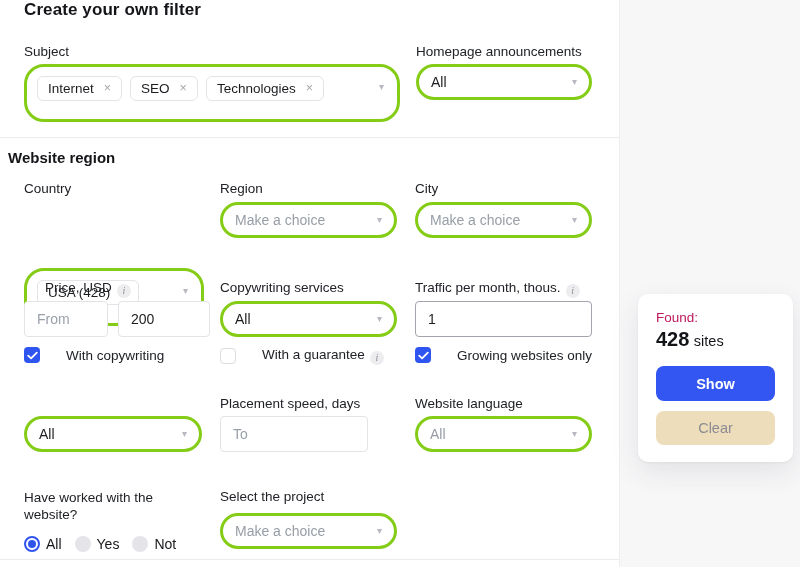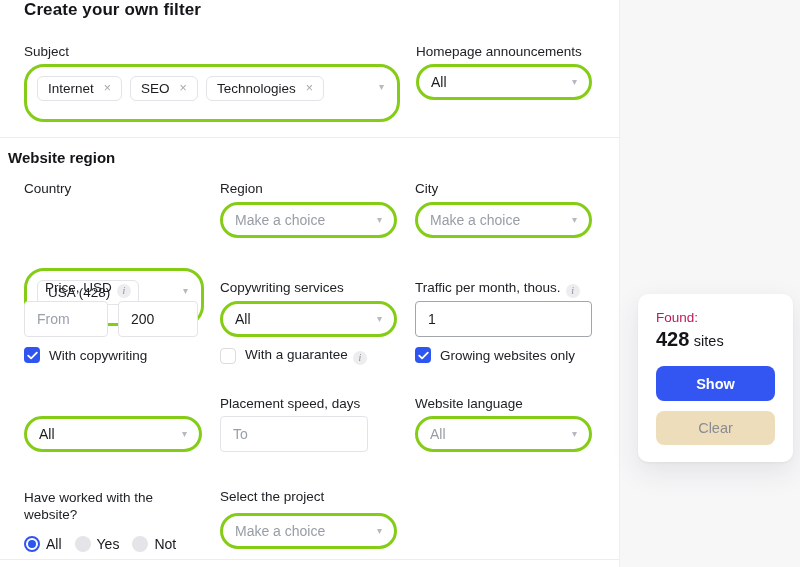--- a/index.html
+++ b/index.html
@@ -38,21 +38,21 @@
     padding:4px 10px; font-size:13.5px; color:#1b1c1f; white-space:nowrap;
   }
   .tag-x { color:#a6a6ae; font-size:12.5px; cursor:pointer; line-height:1; }
   .input {
     border:1px solid #e4e4e8; border-radius:4px; height:36px; width:100%;
     padding:0 12px; font-size:14px; color:#1b1c1f; outline:none;
     font-family:"Liberation Sans", sans-serif; background:#fff;
   }
   .input::placeholder { color:#9aa0aa; }
   .input.focused { border-color:#a3a5ad; }
-  .check-row { display:flex; align-items:center; gap:9px; font-size:13.5px; color:#202227; cursor:pointer; }
+  .check-row { display:flex; align-items:center; gap:26px; font-size:13.5px; color:#202227; cursor:pointer; }
   .cb { width:16px; height:16px; border-radius:4px; flex:none;
         display:inline-flex; align-items:center; justify-content:center; }
   .cb.checked { background:#2f55f0; }
   .cb.un { background:#fff; border:1px solid #dcdce1; }
   .radio-group { display:flex; align-items:center; gap:13px; }
   .radio-item { display:flex; align-items:center; gap:6px; font-size:14px; color:#17181c; cursor:pointer; }
   .radio { width:16px; height:16px; border-radius:50%; flex:none; position:relative; }
   .radio.sel { border:2px solid #2f55f0; background:#fff; }
   .radio.sel::after { content:""; position:absolute; left:2px; top:2px; width:8px; height:8px;
                       border-radius:50%; background:#2f55f0; }
@@ -131,21 +131,21 @@
   <div class="abs label" style="left:415px; top:181px;">City</div>
   <div class="abs box select" style="left:415px; top:202px; width:177px;">
     <span class="select-value gray">Make a choice</span>
     <span class="caret">▾</span>
   </div>
 
   <div class="abs label" style="left:30px; top:280px;margin-left:15px;">
     <span>Price, USD</span><span class="info">i</span>
   </div>
   <input class="abs input" style="left: 24px; top: 301px; width: 84px;" placeholder="From">
-  <input class="abs input" style="left: 118px; top: 301px; width: 80px;" value="200">
+  <input class="abs input" style="left: 118px; top: 301px; width: 92px;" value="200">
 
   <div class="abs label" style="left:220px; top:280px;">Copywriting services</div>
   <div class="abs box select" style="left:220px; top:301px; width:177px;">
     <span class="select-value">All</span>
     <span class="caret">▾</span>
   </div>
 
   <div class="abs label" style="left:415px; top:280px;">
     <span>Traffic per month, thous.</span><span class="info">i</span>
   </div>

